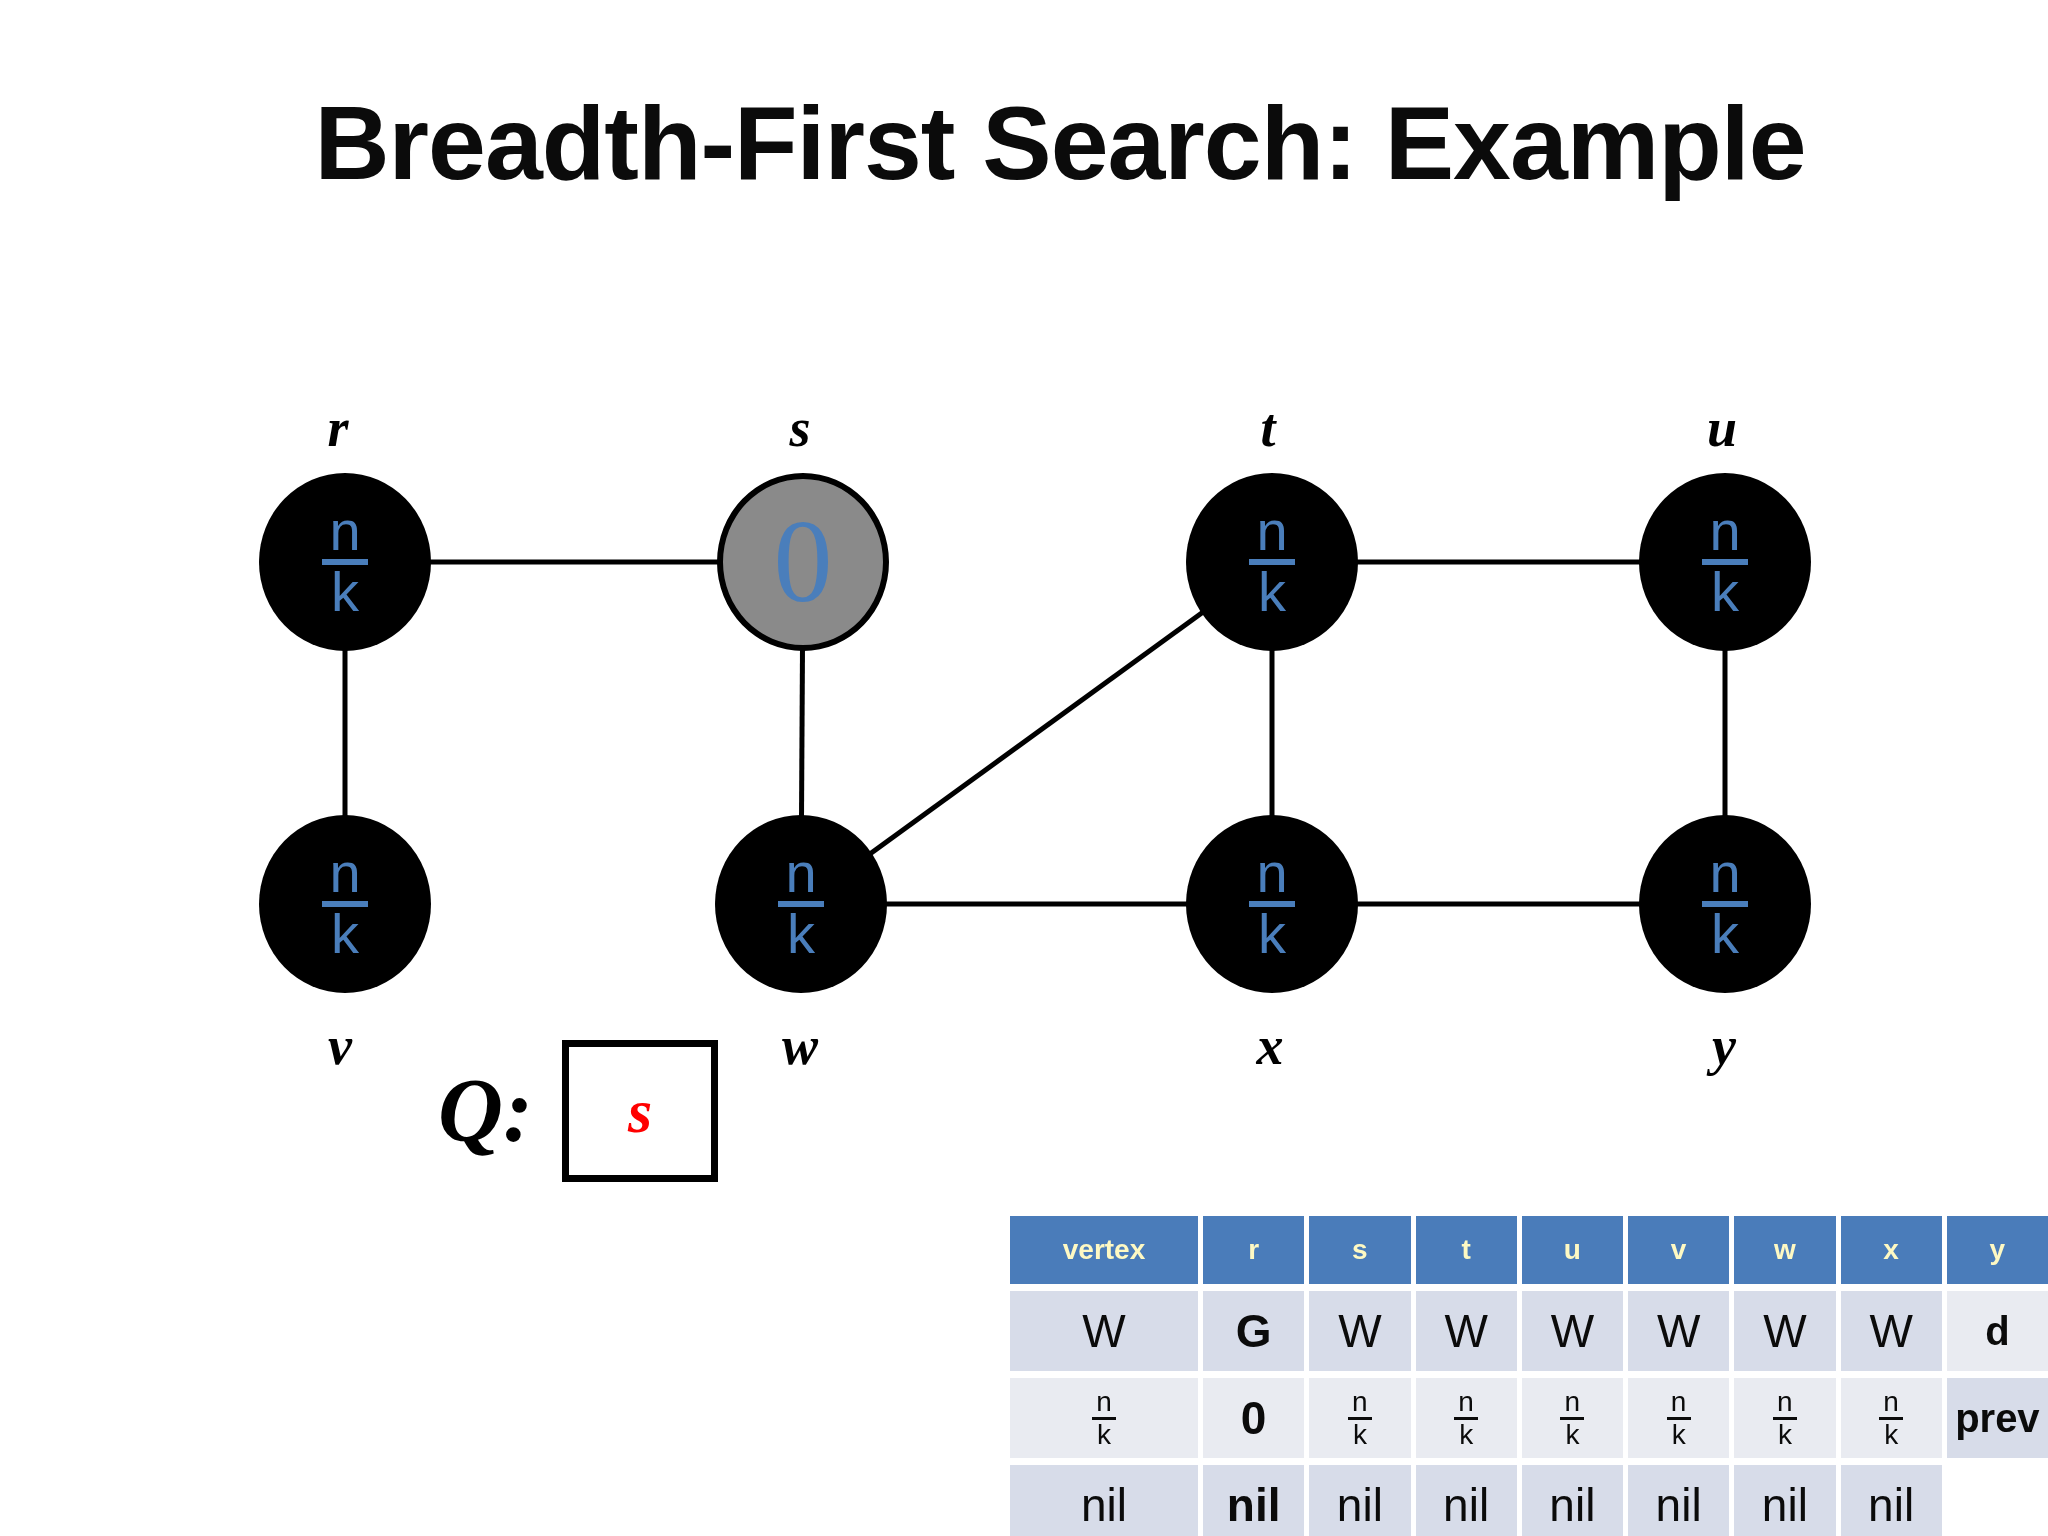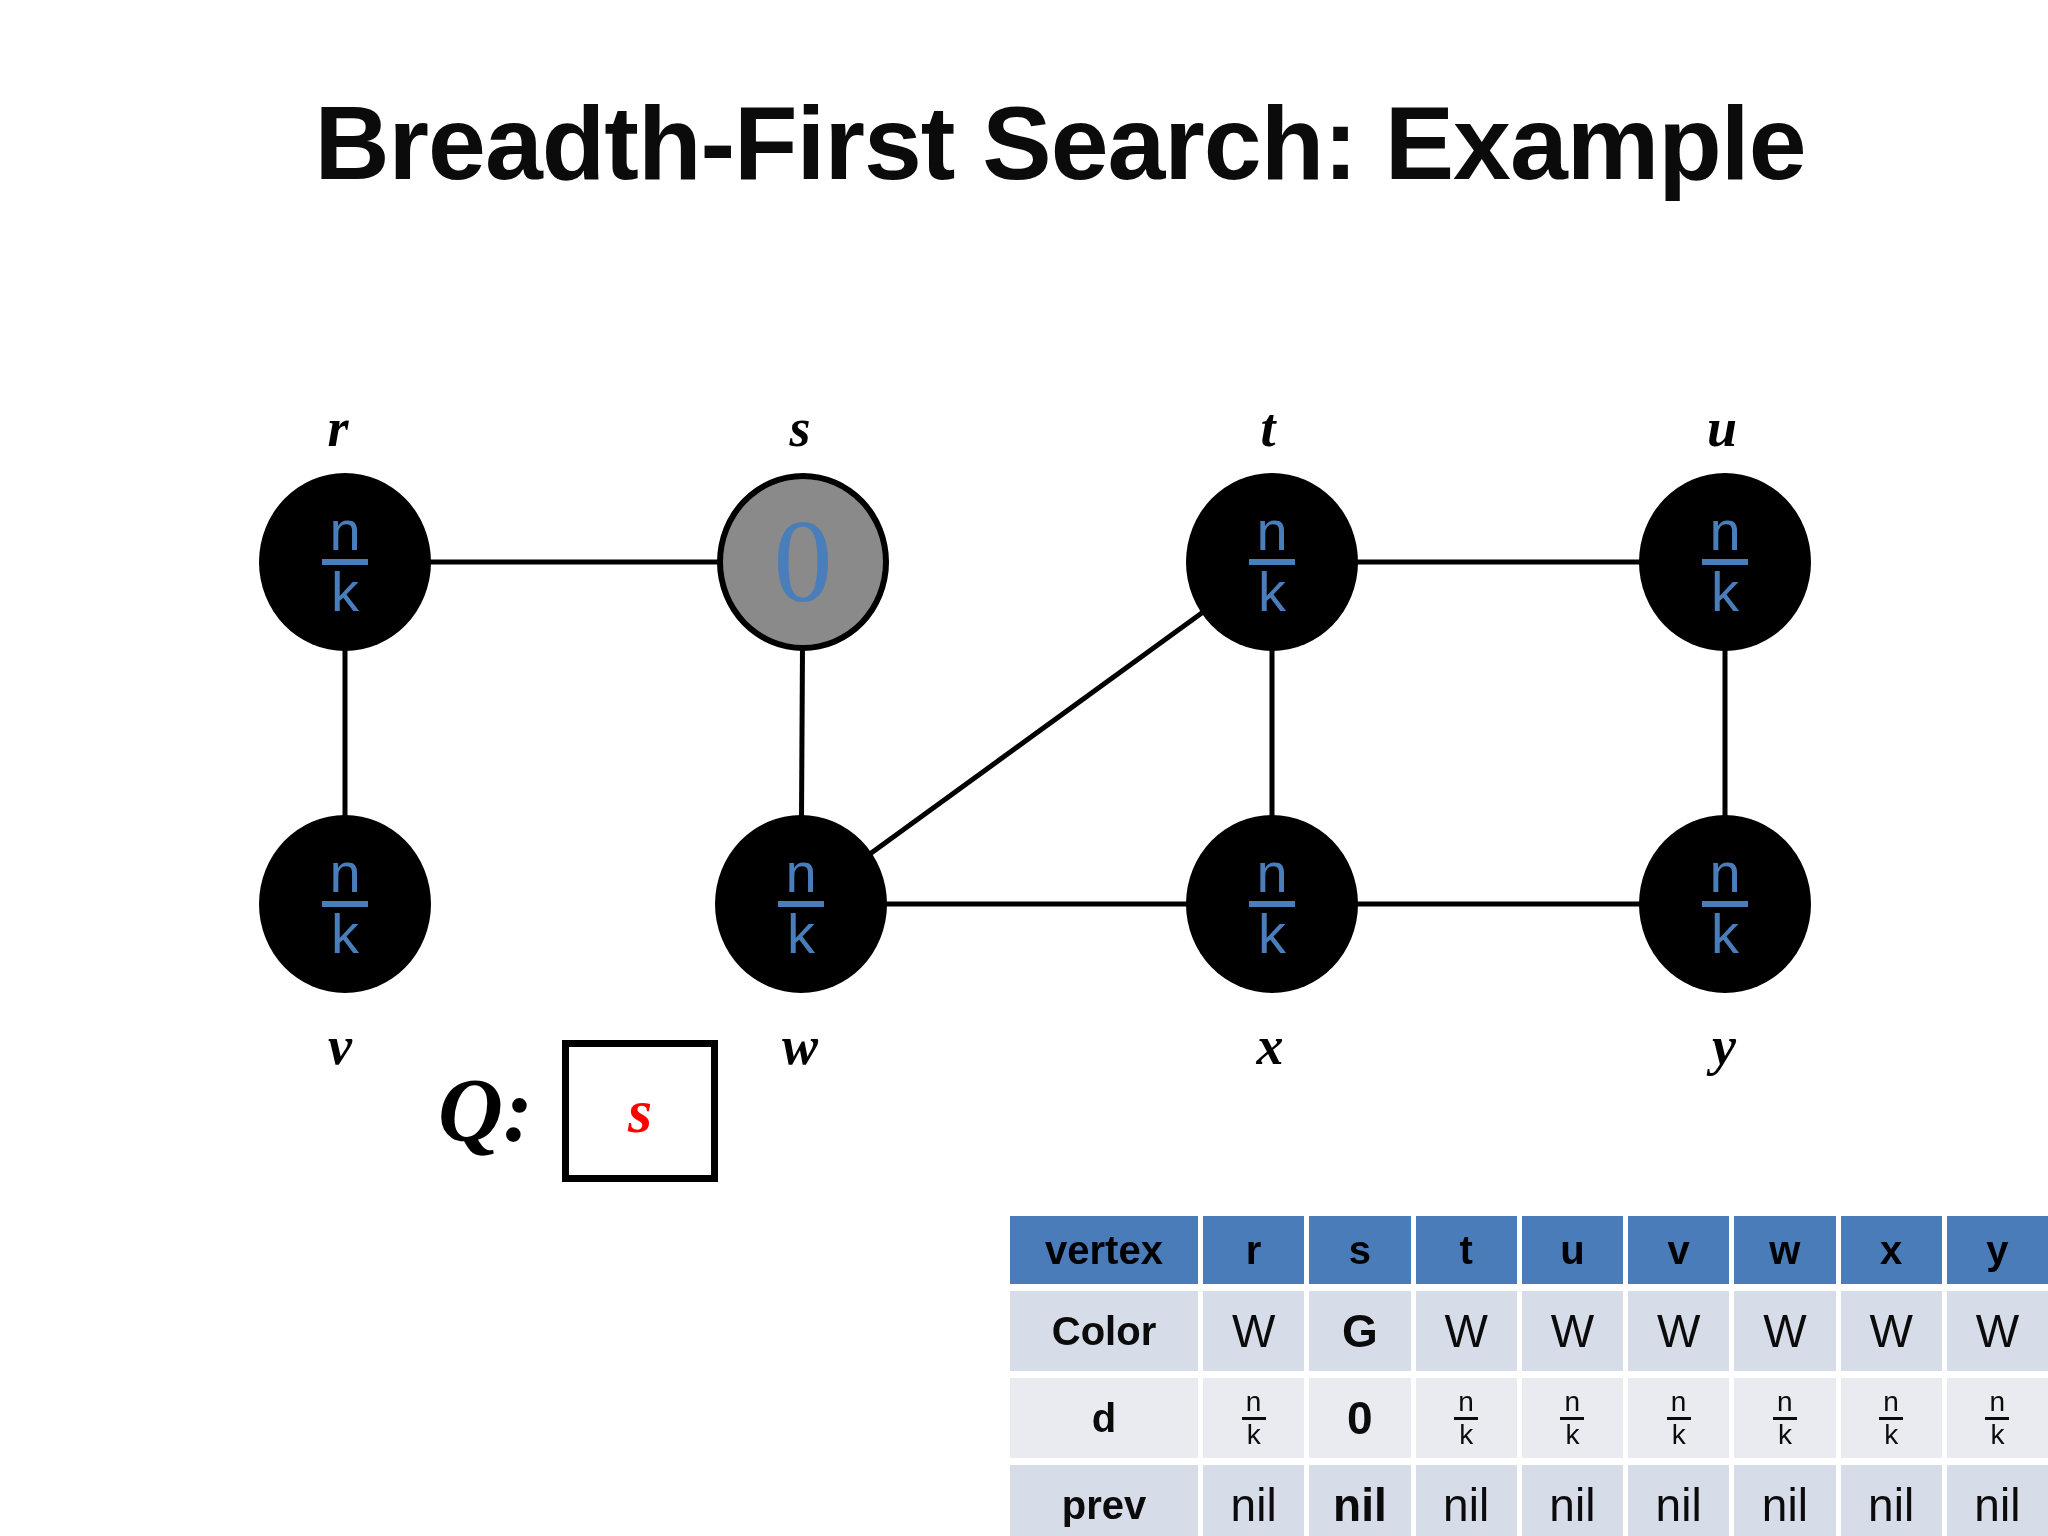--- a/index.html
+++ b/index.html
@@ -32,21 +32,21 @@
          justify-content:center;background:#fff;}
   .q-item{font-family:"Liberation Serif",serif;font-style:italic;font-weight:700;
           font-size:62px;color:#ff0000;line-height:1;}
 
   
   .tbl{position:absolute;left:1010px;top:1216px;width:1038px;display:grid;
        grid-template-columns:188px repeat(8,1fr);
        grid-template-rows:68px 80px 80px 80px;
        row-gap:7px;column-gap:5px;}
   .cell{display:flex;align-items:center;justify-content:center;}
-  .th{background:#4a7cba;color:#000000;font-weight:700;font-size:40px;}
+  .th{background:#4a7cba;color:#fef9c3;font-weight:700;font-size:28px;}
   .band-a{background:#d7dce9;}
   .band-b{background:#e9ebf1;}
   .rowlab{font-weight:700;font-size:40px;color:#0b0b0b;}
   .val{font-size:46px;color:#0b0b0b;}
   .bold{font-weight:700;}
   .tfrac{display:inline-flex;flex-direction:column;align-items:center;
          font-size:28px;line-height:0.85;color:#0b0b0b;}
   .tbar{width:24px;height:3px;background:#0b0b0b;margin:3px 0;}
 </style>
 </head>
@@ -148,21 +148,20 @@
     <div class="cell th">vertex</div>
     <div class="cell th">r</div>
     <div class="cell th">s</div>
     <div class="cell th">t</div>
     <div class="cell th">u</div>
     <div class="cell th">v</div>
     <div class="cell th">w</div>
     <div class="cell th">x</div>
     <div class="cell th">y</div>
 
-    <div class="cell band-a rowlab">Color</div>
     <div class="cell band-a val">W</div>
     <div class="cell band-a val bold">G</div>
     <div class="cell band-a val">W</div>
     <div class="cell band-a val">W</div>
     <div class="cell band-a val">W</div>
     <div class="cell band-a val">W</div>
     <div class="cell band-a val">W</div>
     <div class="cell band-a val">W</div>
 
     <div class="cell band-b rowlab">d</div>

